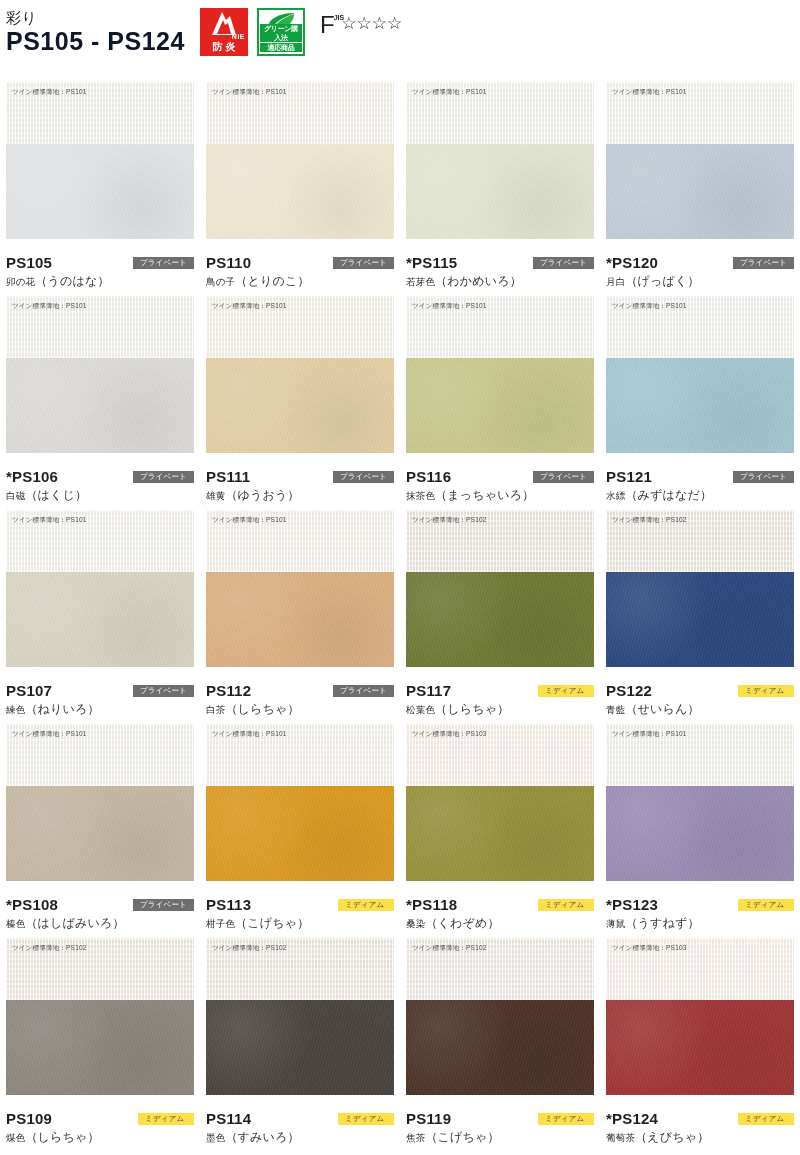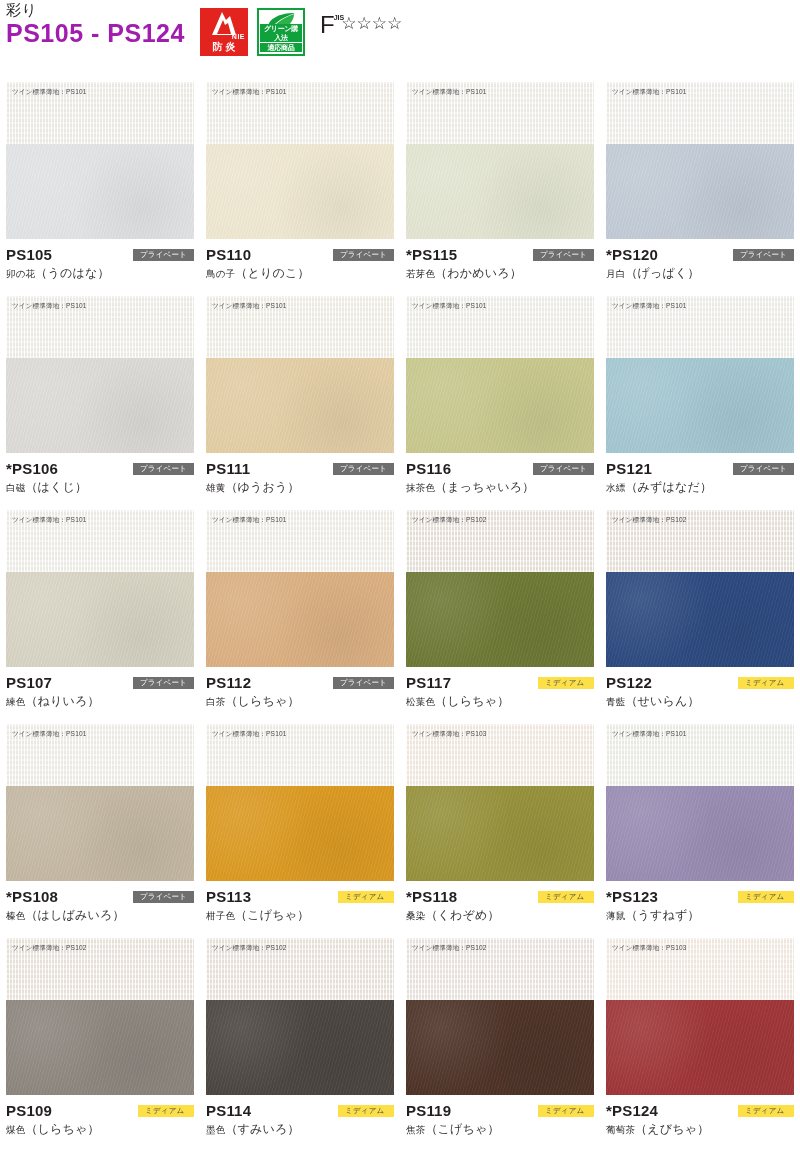--- a/index.html
+++ b/index.html
@@ -15,34 +15,34 @@
   
   .page-header {
     position: relative;
     width: 800px;
     height: 82px;
     padding: 6px 0 0 6px;
   }
   .title-block {
     position: absolute;
     left: 6px;
-    top: 0;
+    top: 8px;
   }
   .series-name {
     font-size: 15px;
     line-height: 19px;
     letter-spacing: 0.5px;
     color: #231f20;
   }
   .series-range {
     font-size: 25px;
     line-height: 29px;
     font-weight: 600;
     letter-spacing: 0.5px;
-    color: #a21caf;
+    color: #0f172a;
   }
 
   .badges {
     position: absolute;
     left: 200px;
     top: 8px;
     display: flex;
     align-items: flex-start;
     gap: 9px;
   }
@@ -194,21 +194,21 @@
     left: 0; right: 0;
     top: 62px;
     bottom: 0;
     background-image:
       radial-gradient(circle at 18% 28%, rgba(255,255,255,0.10), rgba(255,255,255,0) 42%),
       radial-gradient(circle at 72% 68%, rgba(0,0,0,0.05), rgba(0,0,0,0) 45%),
       repeating-linear-gradient(105deg, rgba(255,255,255,0.045) 0px, rgba(255,255,255,0.045) 1px, rgba(0,0,0,0.025) 1px, rgba(0,0,0,0.025) 3px);
   }
 
   .meta {
-    padding-top: 6px;
+    padding-top: 14px;
     position: relative;
     height: 50px;
   }
   .code-row {
     display: flex;
     align-items: center;
     justify-content: space-between;
     height: 19px;
   }
   .code {

